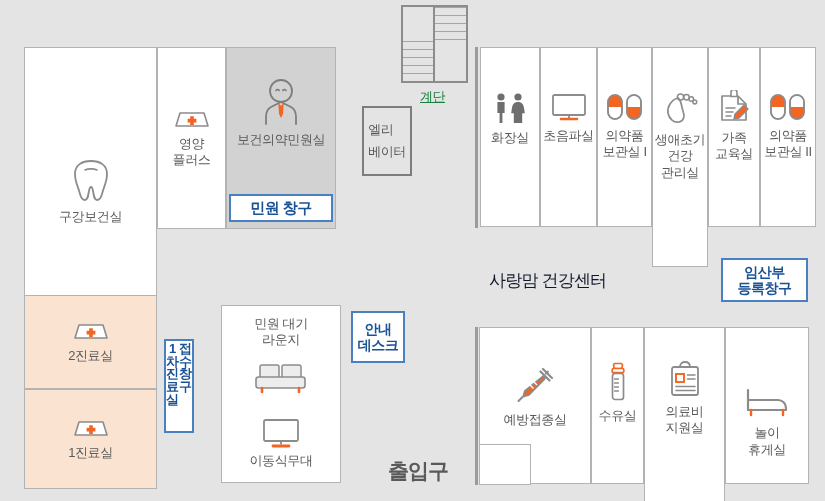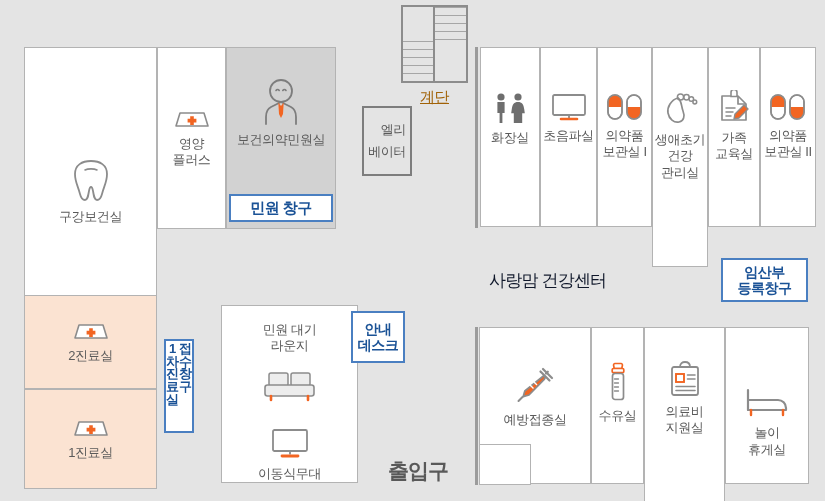--- a/index.html
+++ b/index.html
@@ -92,26 +92,26 @@
     background: #e4e4e4;
     display: flex;
     flex-direction: column;
     align-items: center;
     justify-content: center;
     color: #5a5a5a;
     font-size: 13px;
     line-height: 1.7;
     letter-spacing: -0.5px;
     white-space: pre-line;
-    text-align: right;
+    text-align: left;
   }
   .plain-label {
     position: absolute;
-    color: #a16207;
-    font-size: 15px;
+    color: #15803d;
+    font-size: 13px;
     letter-spacing: -0.5px;
     white-space: pre-line;
     text-decoration: underline;
   }
   #entrance-label {
     position: absolute;
     color: #595959;
     font-size: 21px;
     font-weight: bold;
     letter-spacing: -1px;
@@ -339,21 +339,21 @@
         <rect x="3" y="3" width="14" height="24" rx="7" fill="none" stroke="#8c8c8c" stroke-width="1.6"></rect>
         <rect x="22" y="3" width="14" height="24" rx="7" fill="#ffffff" stroke="#8c8c8c" stroke-width="1.6"></rect>
         <path d="M22 15 v5 a7 7 0 0 0 14 0 v-5 z" fill="#f26522"></path>
         <rect x="22" y="3" width="14" height="24" rx="7" fill="none" stroke="#8c8c8c" stroke-width="1.6"></rect>
       </svg>
     </span>
     <span class="room-label">의약품
 보관실 II</span>
   </div>
 
-  <div class="room" style="left:221px; top:305px; width:137px; height:178px; justify-content:space-between; padding-top:16px;">
+  <div class="room" style="left:221px; top:305px; width:120px; height:178px; justify-content:flex-start; padding-top:10px;">
     <span class="room-label" style="margin-bottom:12px;">민원 대기
 라운지</span>
     <span class="icon" style="margin-bottom:22px;">
       <svg width="56" height="34" viewBox="0 0 56 34">
         <rect x="7" y="4" width="19" height="13" rx="2" fill="#ededed" stroke="#8c8c8c" stroke-width="1.5"></rect>
         <rect x="29" y="4" width="19" height="13" rx="2" fill="#ededed" stroke="#8c8c8c" stroke-width="1.5"></rect>
         <rect x="3" y="16" width="49" height="11" rx="2.5" fill="#ededed" stroke="#8c8c8c" stroke-width="1.6"></rect>
         <path d="M9 27 v4 M46 27 v4" stroke="#f26522" stroke-width="2.6" stroke-linecap="round"></path>
       </svg>
     </span>

